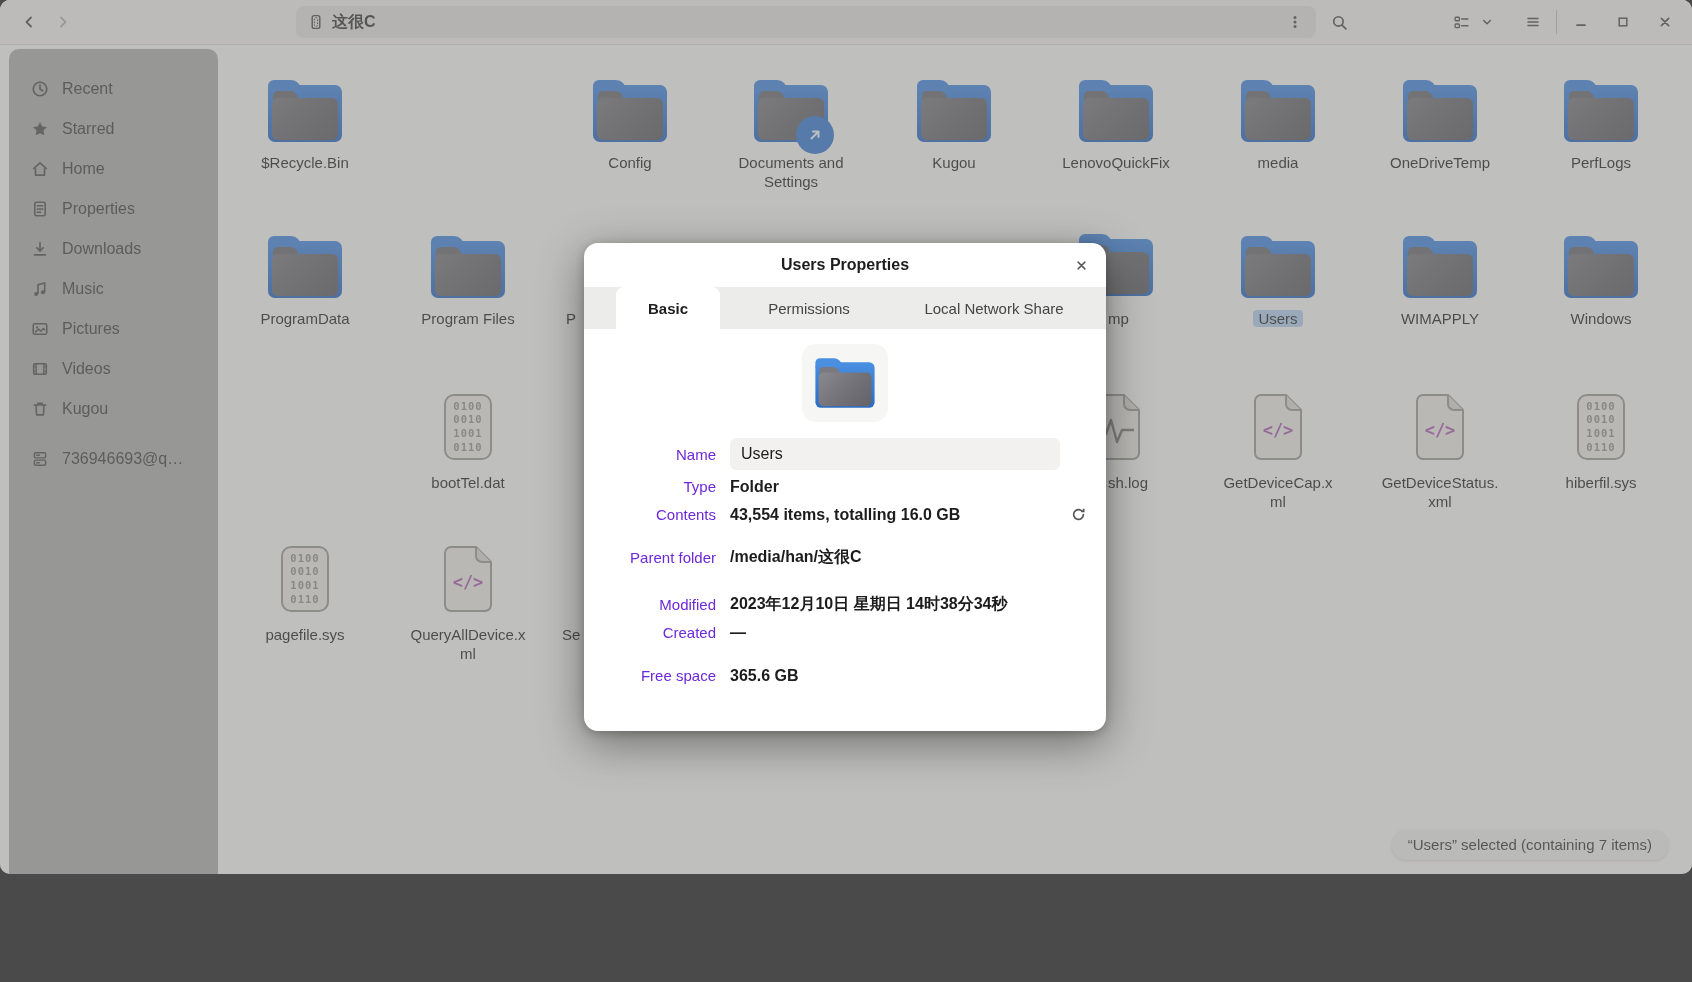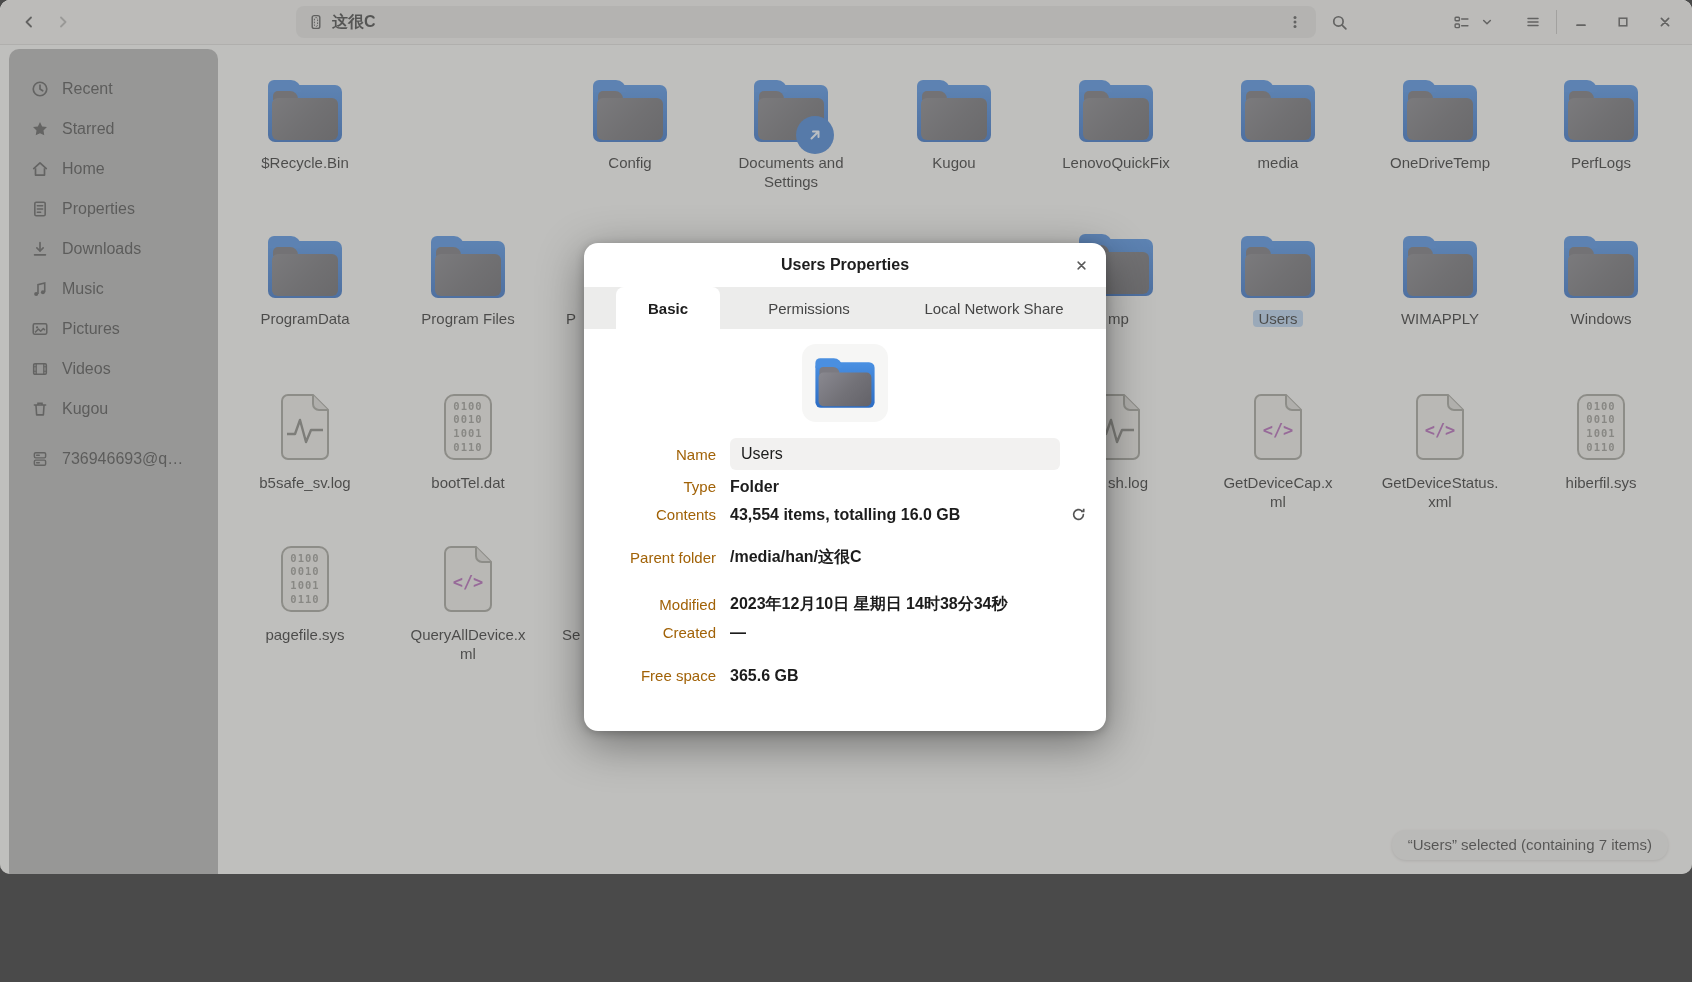--- a/index.html
+++ b/index.html
@@ -71,21 +71,21 @@
   .dtab.active{background:#ffffff;border-radius:8px 8px 0 0;color:#1d1d1d;font-weight:700;}
   .dlg-body{padding:0 0 0 0;}
   .icontile{width:86px;height:78px;border-radius:14px;background:#f6f6f5;margin:15px auto 0;display:flex;align-items:center;justify-content:center;}
   .icontile .fld{transform:scale(.8);}
   .icontile .fld .ff{background:linear-gradient(135deg,#8a8990 0%,#727177 55%,#636268 100%);}
   .icontile .fld .ftab{background:#7b7a81;}
   .icontile .fld .fb{background:linear-gradient(180deg,#4a90e2,#2b6cc4);}
   .icontile .fld .fb::before{background:#4a8fe0;}
   .rows{margin-top:14px;}
   .prow{display:flex;align-items:center;min-height:27px;margin:1px 0;}
-  .plabel{width:132px;text-align:right;color:#a16207;font-size:15px;flex:none;margin-right:14px;}
+  .plabel{width:132px;text-align:right;color:#6d28d9;font-size:15px;flex:none;margin-right:14px;}
   .pvalue{font-size:16px;color:#1c1c1c;font-weight:bold;}
   .prow.namerow{min-height:36px;margin-top:2px;}
   .nameinput{flex:1;margin-right:46px;height:32px;background:#f2f1f0;border:none;border-radius:6px;padding:0 11px;font-size:16px;color:#1c1c1c;font-family:inherit;outline:none;}
   .prow.gap16{margin-top:16px;}
   .prow.gap20{margin-top:20px;}
   .refresh{margin-left:auto;margin-right:16px;width:24px;height:24px;display:flex;align-items:center;justify-content:center;color:#555;}
 
   
   .toast{position:absolute;right:24px;bottom:14px;height:30px;line-height:30px;border-radius:14px;background:#e9e8e6;
          padding:0 16px;font-size:15px;color:#1f1f1f;z-index:30;box-shadow:0 1px 3px rgba(0,0,0,.15);white-space:nowrap;}
@@ -437,32 +437,20 @@
           <path d="M9 42h8l5-14 6 22 5-12h12" fill="none" stroke="#6f6e68" stroke-width="2.4" stroke-linejoin="round"></path>
         </svg>
     </div>
   </div>
 
   <div class="frag" style="left:566px;top:310px;">P</div>
   <div class="frag" style="left:1108px;top:310px;">mp</div>
   <div class="frag" style="left:1108px;top:474px;">sh.log</div>
   <div class="frag" style="left:562px;top:626px;">Se</div>
 
-  <div class="gi c1 r3">
-    <div class="slot">
-        <div class="file">
-      <svg width="54" height="70" viewBox="0 0 54 70">
-            <path d="M4 9a6 6 0 0 1 6-6h25l15 15v43a6 6 0 0 1-6 6H10a6 6 0 0 1-6-6z" fill="#e6e5e1" stroke="#8f8e86" stroke-width="2"></path>
-            <path d="M35 3v9a6 6 0 0 0 6 6h9" fill="#d4d3cf" stroke="#8f8e86" stroke-width="2" stroke-linejoin="round"></path>
-            <path d="M9 42h8l5-14 6 22 5-12h12" fill="none" stroke="#6f6e68" stroke-width="2.4" stroke-linejoin="round"></path>
-          </svg>
-    </div>
-      </div>
-    <div class="gl">b5safe_sv.log</div>
-  </div>
   <div class="gi c2 r3">
     <div class="slot">
         <div class="file">
       <svg width="54" height="70" viewBox="0 0 54 70">
             <rect x="4" y="3" width="46" height="64" rx="9" fill="#e6e5e1" stroke="#8f8e86" stroke-width="2"></rect>
           </svg>
       <div class="bintext">0100
 0010
 1001
 0110</div>

